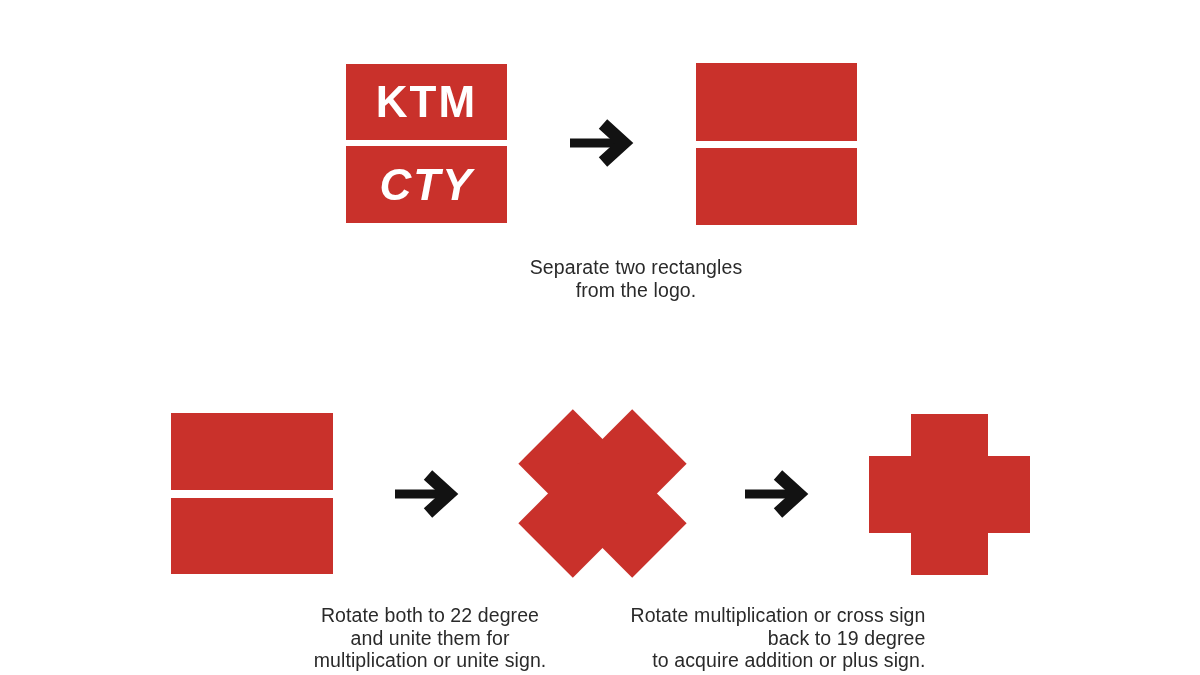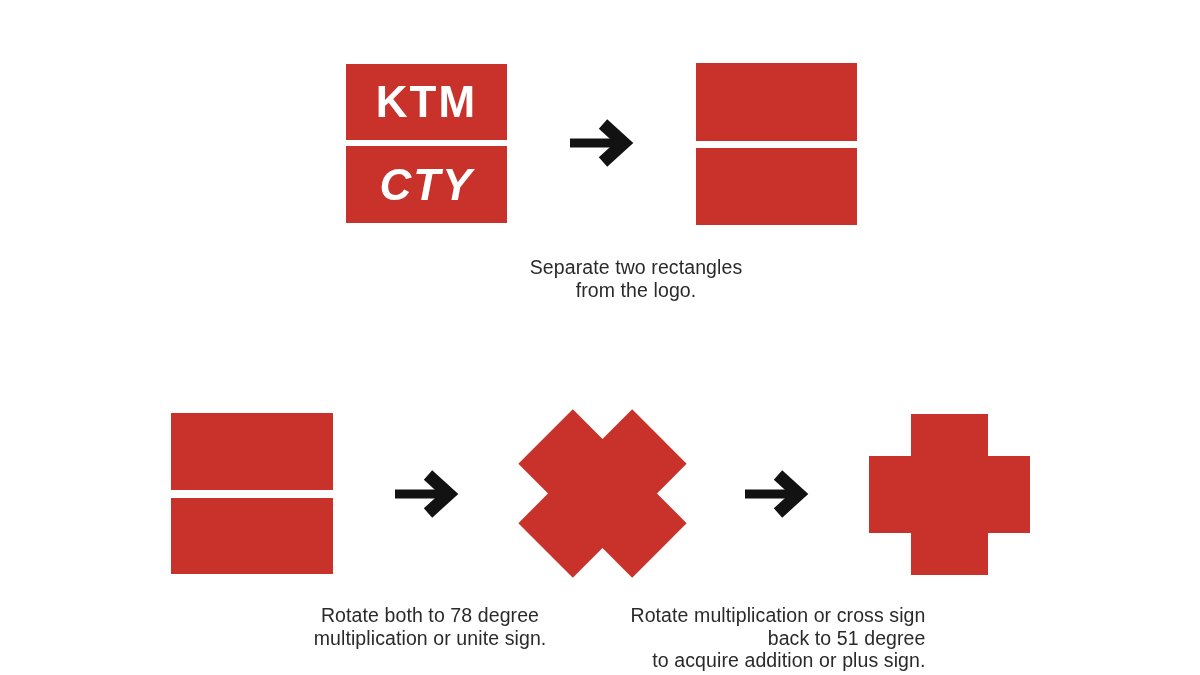--- a/index.html
+++ b/index.html
@@ -94,23 +94,24 @@
     <rect x="0" y="19.5" width="46" height="9" fill="currentColor"></rect>
     <path d="M33 5 L54 24 L33 43" fill="none" stroke="currentColor" stroke-width="12.5" stroke-linejoin="miter"></path>
   </svg>
 
   <div class="group" style="left:849px; top:394px; width:200px; height:200px;">
     <div class="bar red" style="left:19.5px; top:61.5px; width:161px; height:77px;"></div>
     <div class="bar red" style="left:61.5px; top:19.5px; width:77px; height:161px;"></div>
   </div>
 
   <div class="caption" style="left:430px; top:604px;">
-    <div>Rotate both to 78 degree</div>
+    <div>Rotate both to 22 degree</div>
+    <div>and unite them for</div>
     <div>multiplication or unite sign.</div>
   </div>
 
   <div class="caption" style="left:778px; top:604px;text-align:right;">
     <div>Rotate multiplication or cross sign</div>
-    <div>back to 51 degree</div>
+    <div>back to 19 degree</div>
     <div>to acquire addition or plus sign.</div>
   </div>
 
 </div>
 
 </body></html>

